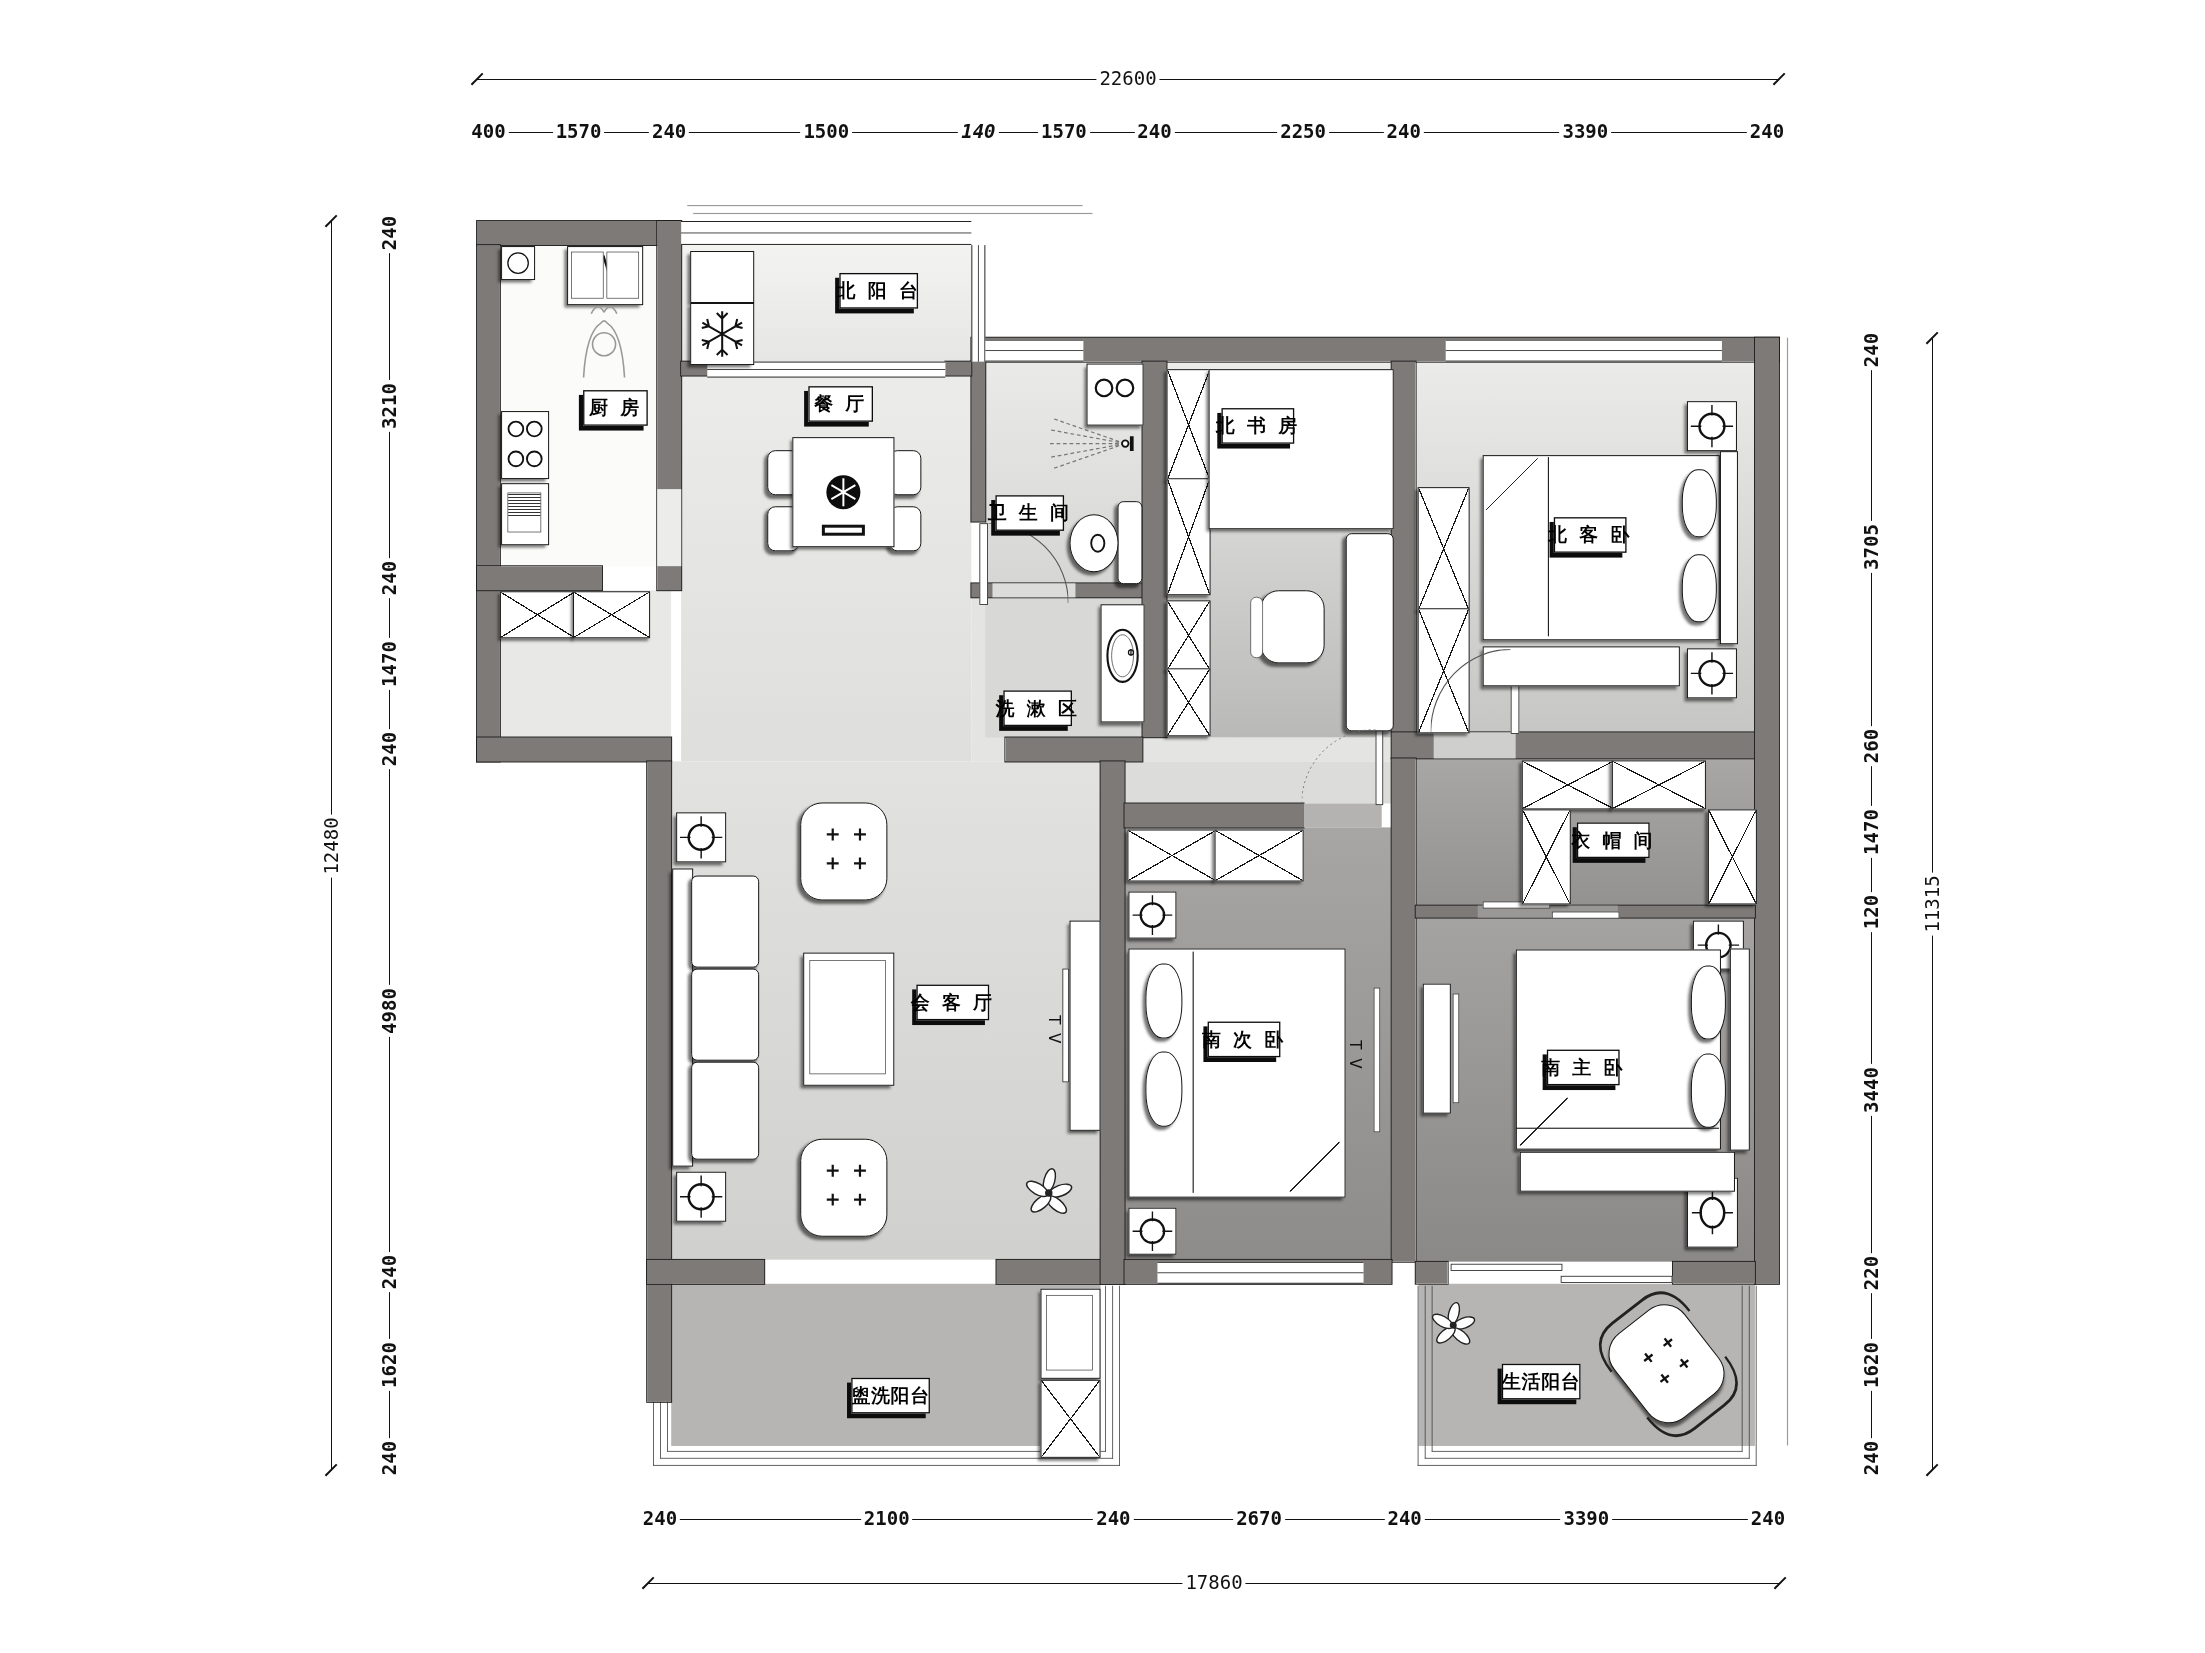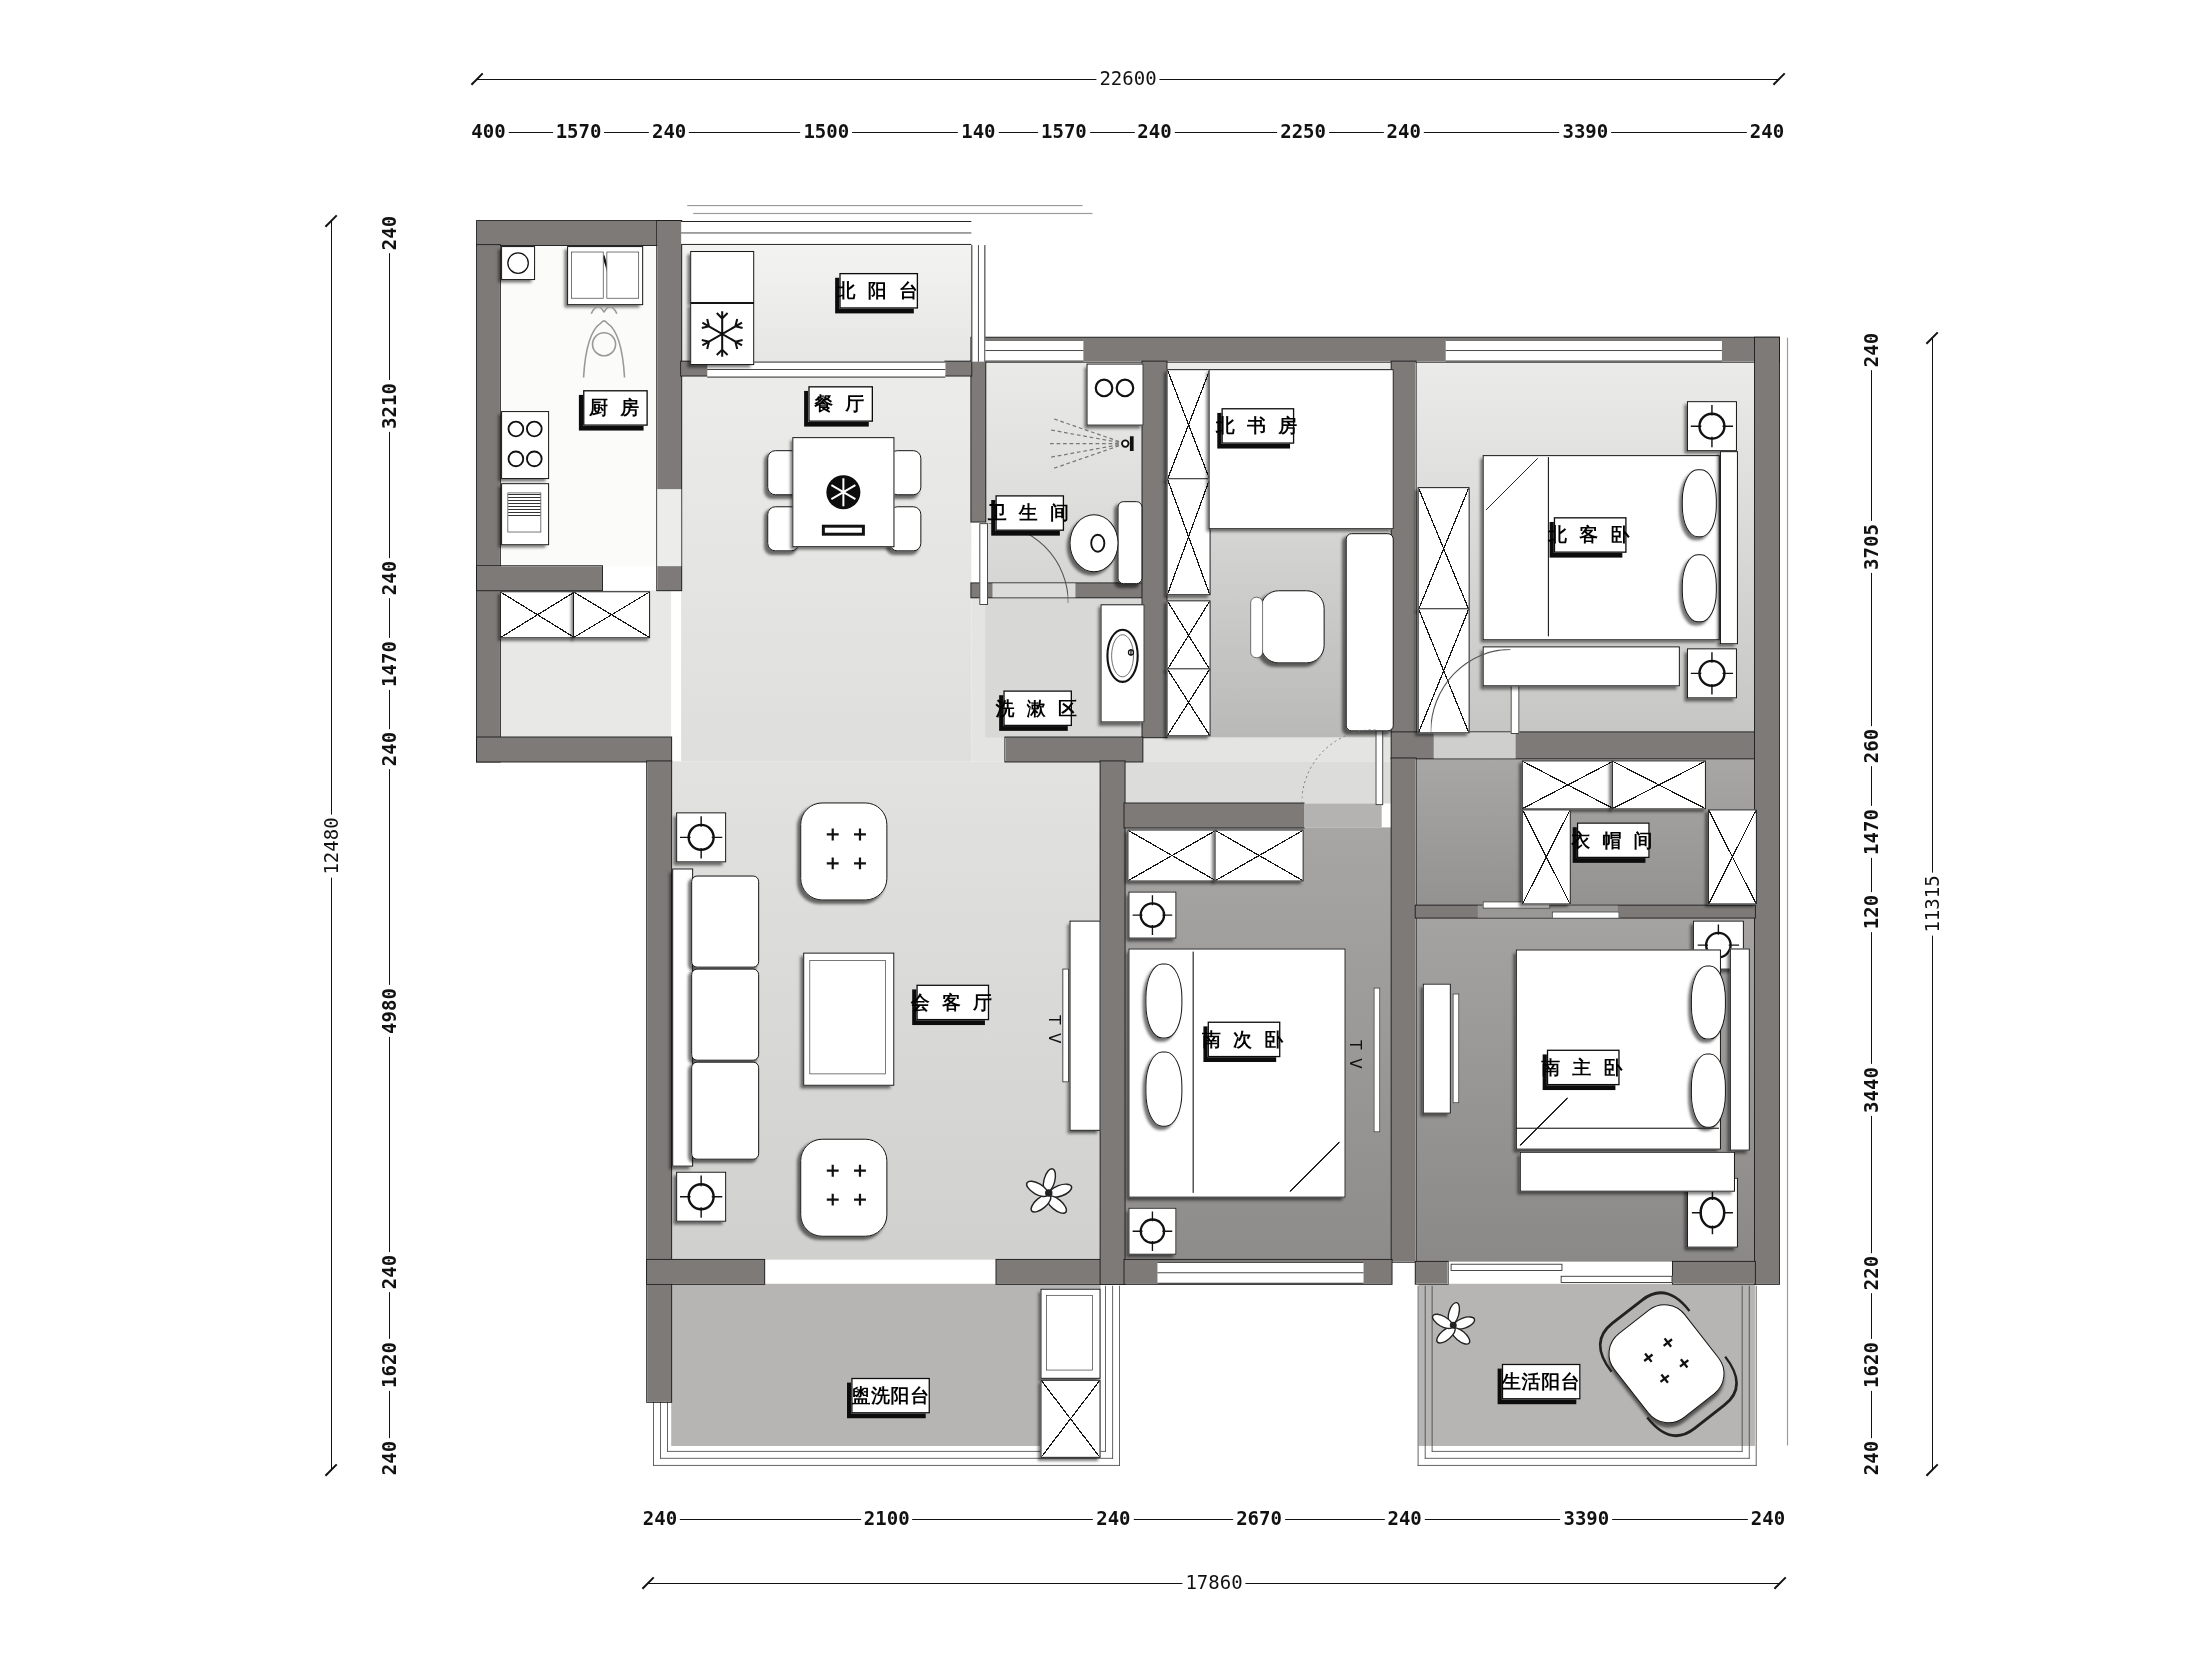--- a/index.html
+++ b/index.html
@@ -67,21 +67,21 @@
       <i class="tk" style="left: 51.1145%;"></i>
       <i class="tk" style="left: 52.9593%;"></i>
       <i class="tk" style="left: 70.2537%;"></i>
       <i class="tk" style="left: 72.0984%;"></i>
       <i class="tk" style="left: 98.1553%;"></i>
       <i class="tk" style="left: 100%;"></i>
       <b class="dn" style="left: 0.883935%;">400</b>
       <b class="dn" style="left: 7.80169%;">1570</b>
       <b class="dn" style="left: 14.7579%;">240</b>
       <b class="dn" style="left: 26.8255%;">1500</b>
-      <b class="dn" style="left: 38.5088%;">140</b>
+      <b class="dn" style="left: 38.5088%; font-style: italic;">140</b>
       <b class="dn" style="left: 45.0807%;">1570</b>
       <b class="dn" style="left: 52.0369%;">240</b>
       <b class="dn" style="left: 61.6065%; margin-left: 24px;">2250</b>
       <b class="dn" style="left: 71.176%;">240</b>
       <b class="dn" style="left: 85.1268%;">3390</b>
       <b class="dn" style="left: 99.0776%;">240</b>
     </div>
 
   <div class="dimv" style="left:331px;top:221px;height:1249px;">
     <i class="tk" style="top:0%"></i>

